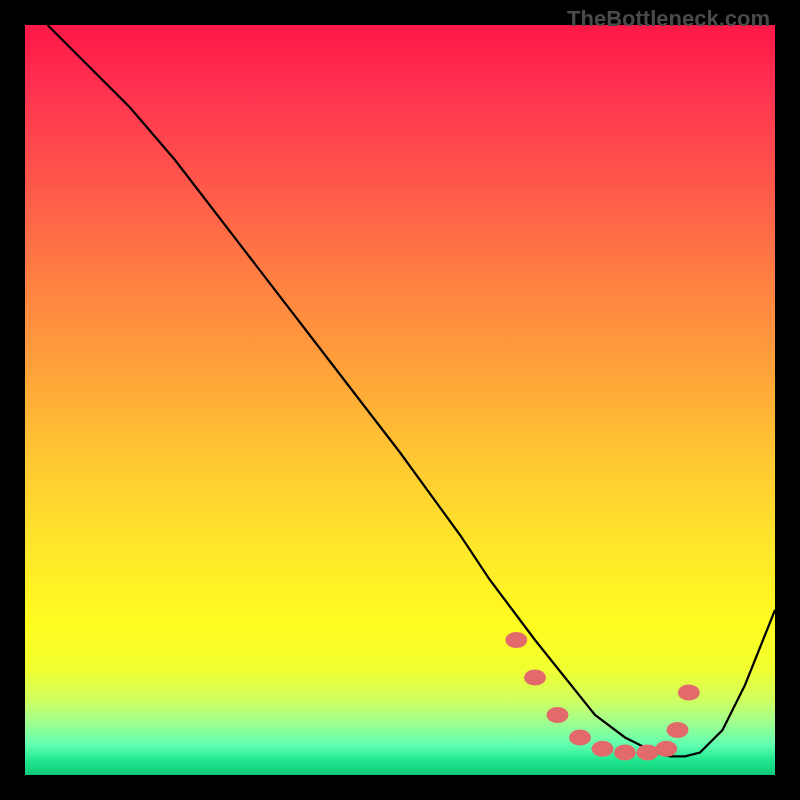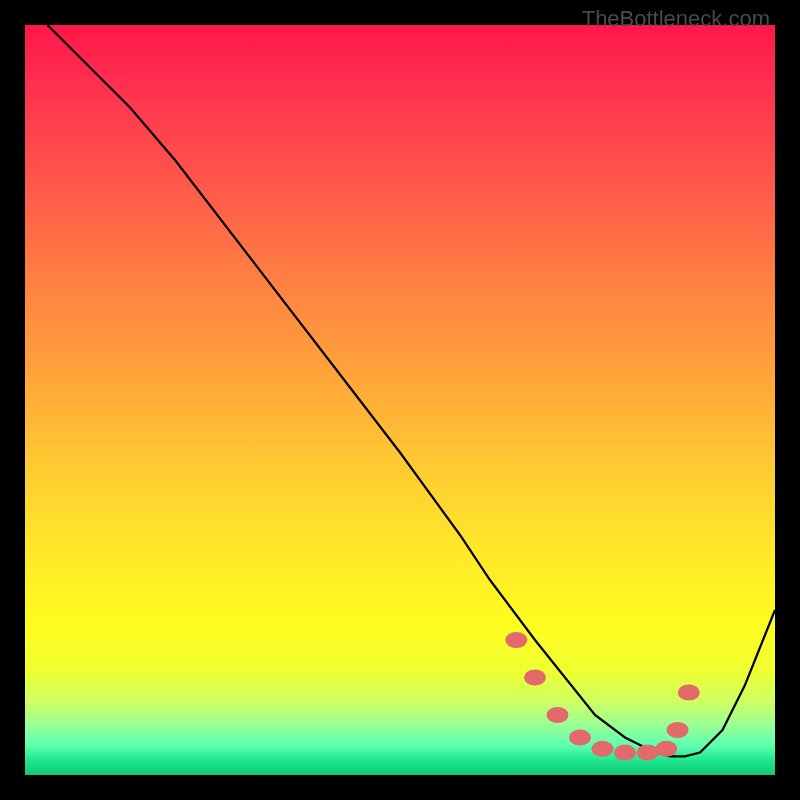--- a/index.html
+++ b/index.html
@@ -32,21 +32,21 @@
       #20e890 98%,
       #10c878 100%
     );
   }
   .watermark {
     position: absolute;
     top: 6px;
     right: 30px;
     color: #4a4a4a;
     font-size: 22px;
-    font-weight: 400;
+    font-weight: 700;
     z-index: 10;
   }
   svg.curve {
     position: absolute;
     left: 0;
     top: 0;
     width: 750px;
     height: 750px;
     pointer-events: none;
   }

